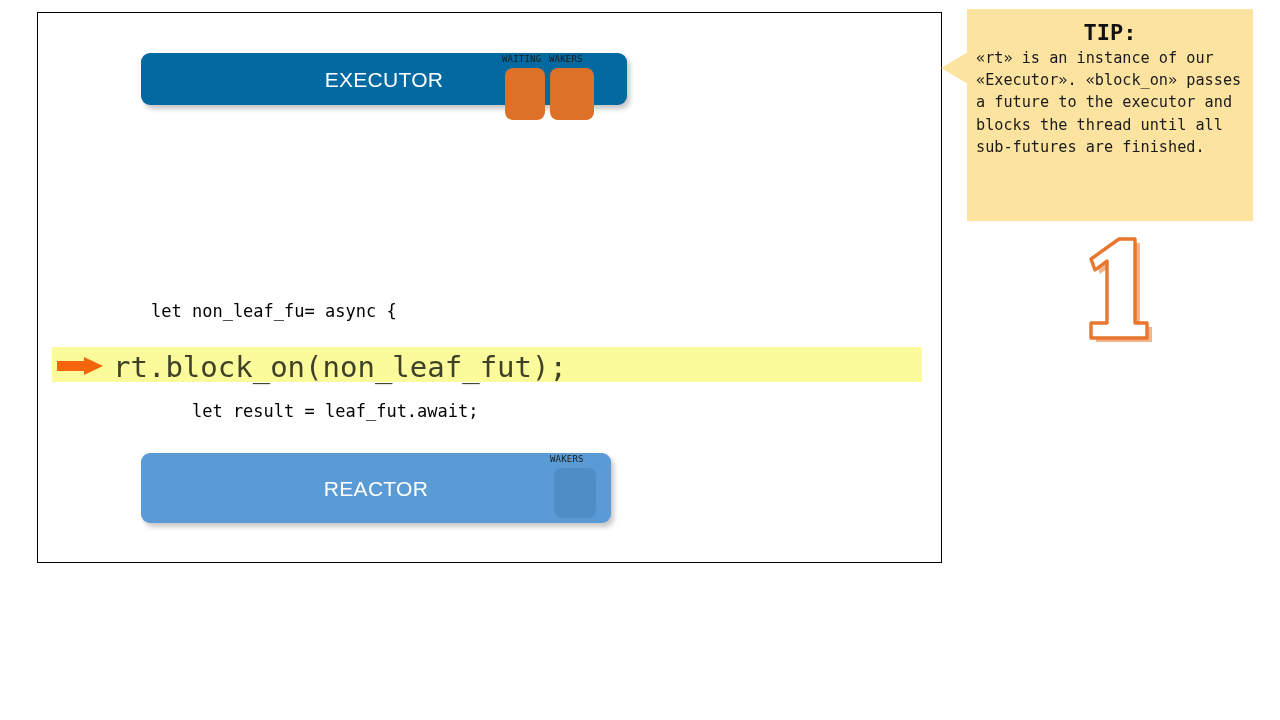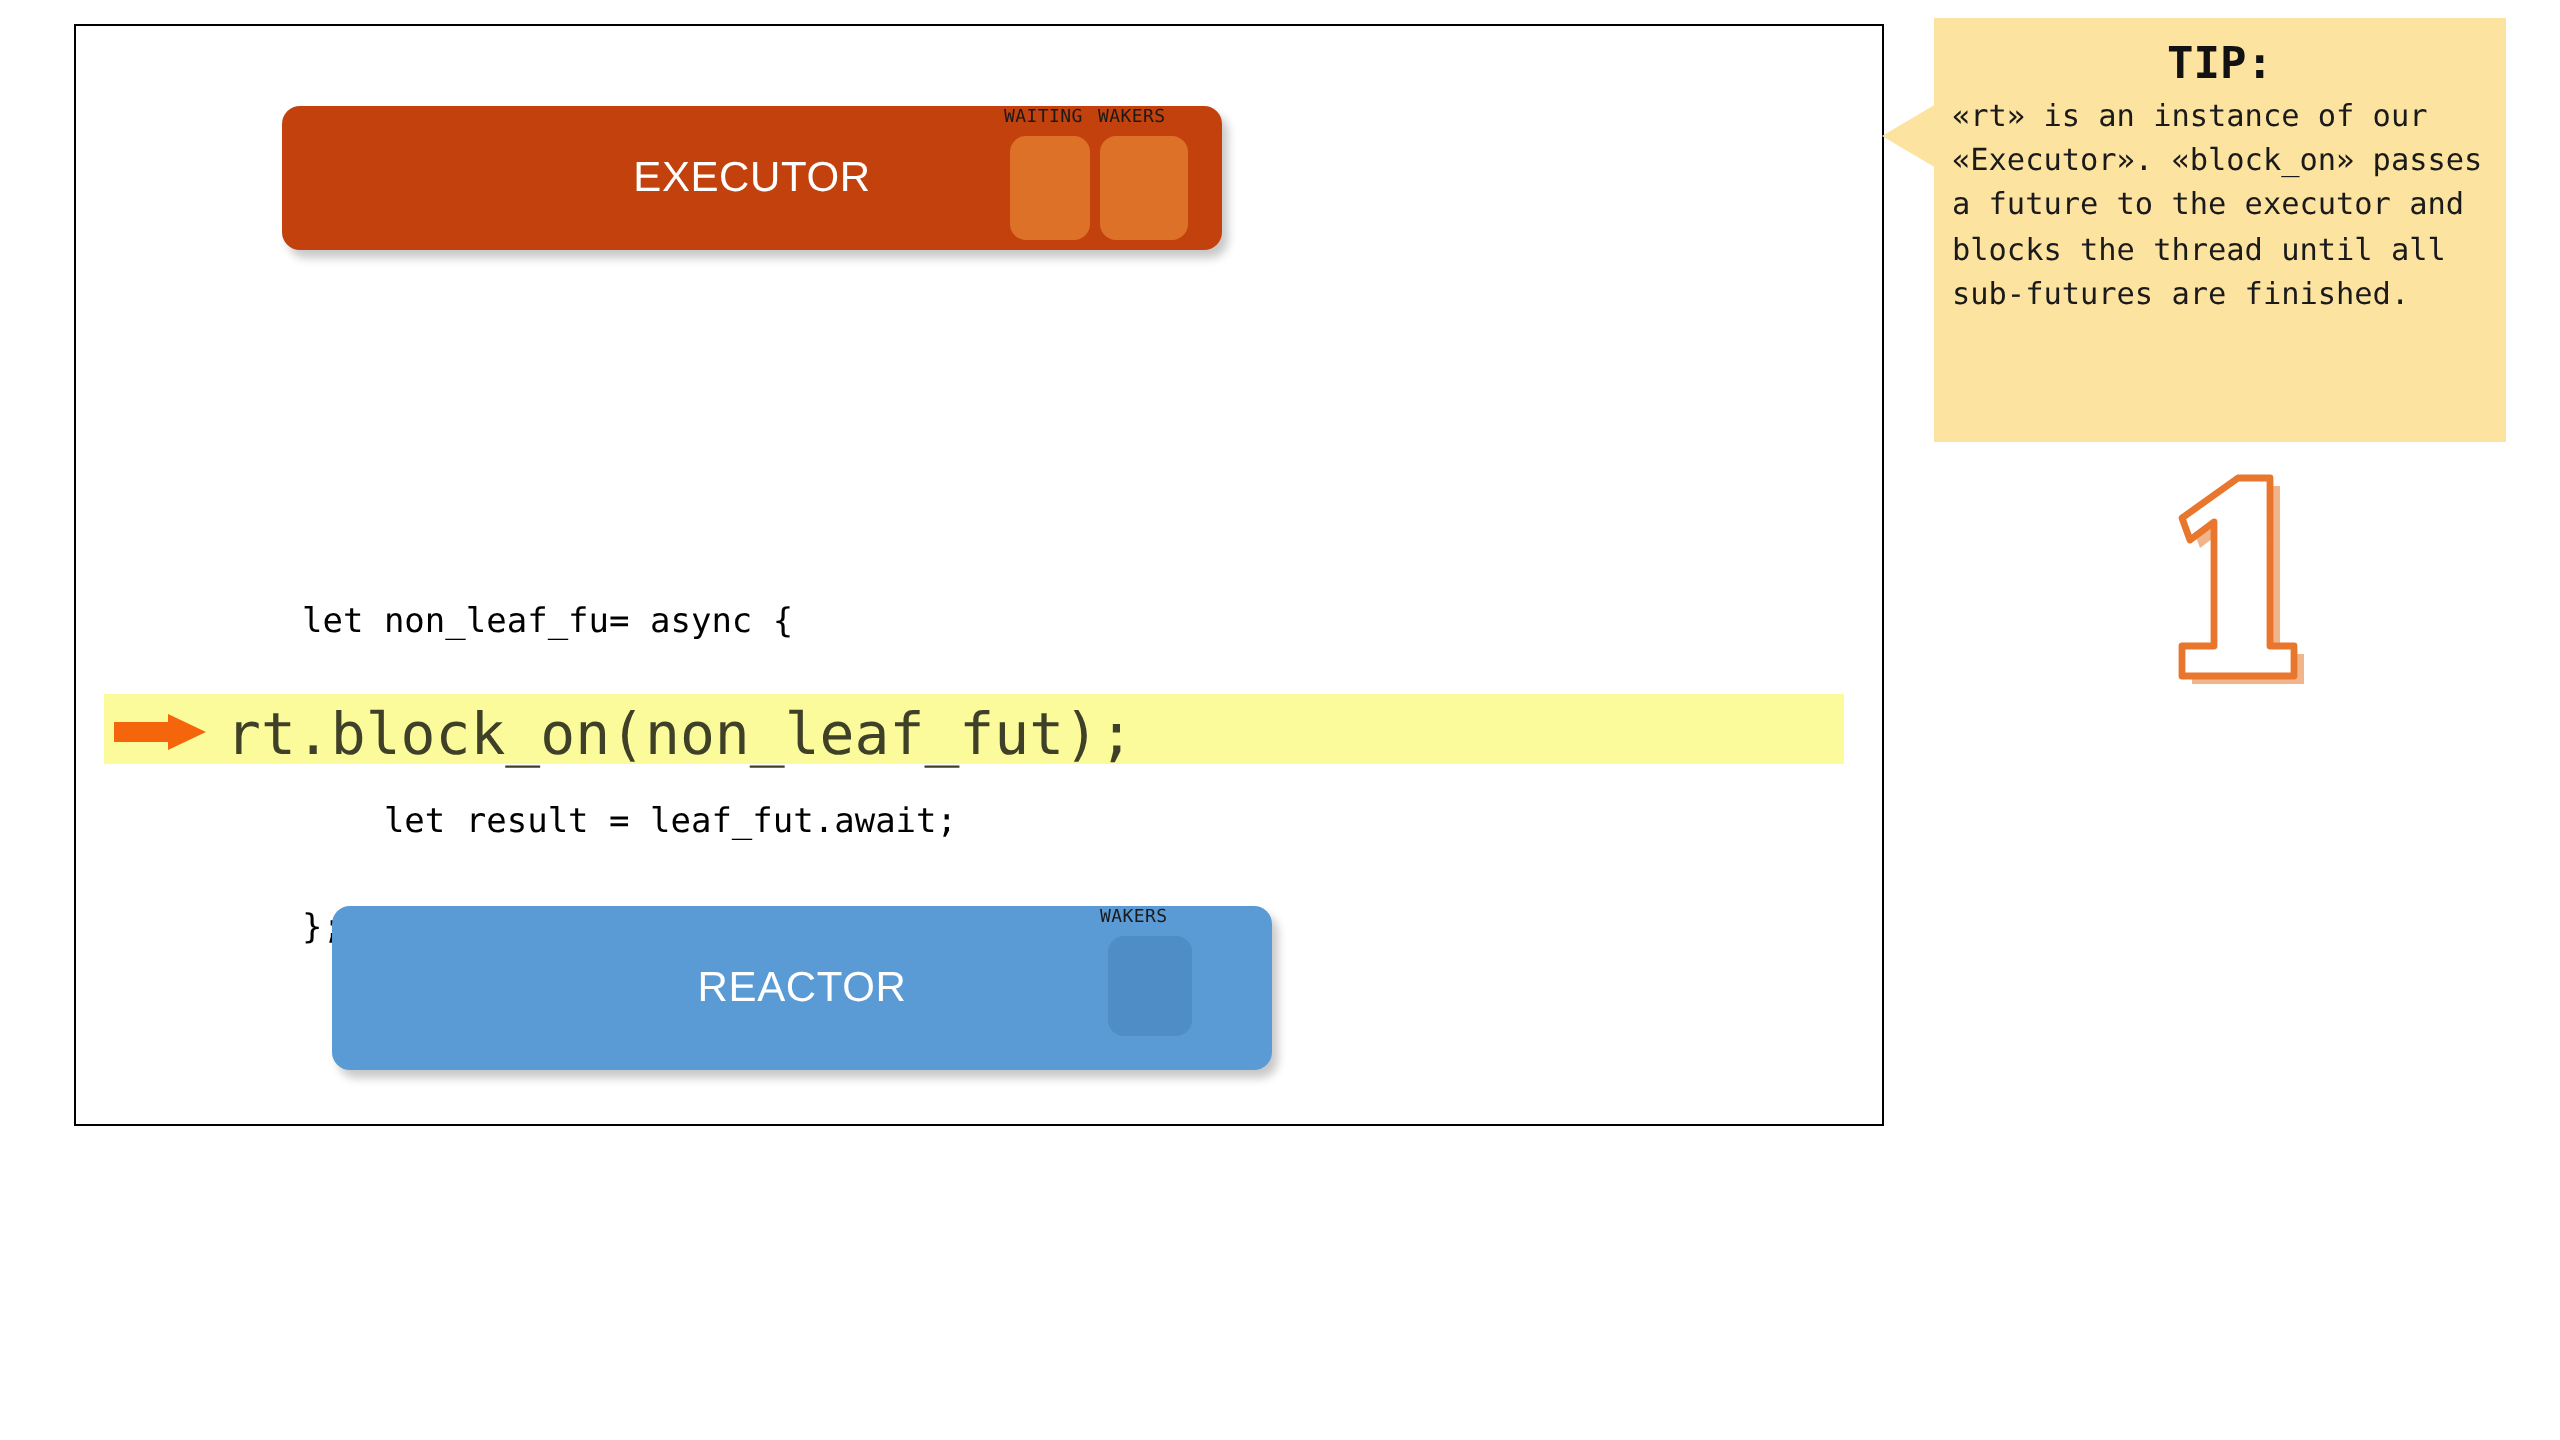--- a/index.html
+++ b/index.html
@@ -30,30 +30,30 @@
   
   .component-box {
     position: absolute;
     border-radius: 9px;
     box-shadow: 3px 4px 5px rgba(0,0,0,0.22);
   }
   #executor-box {
     left: 103px;
     top: 40px;
     width: 470px;
-    height: 72px;
-    background: #c2410c;
+    height: 52px;
+    background: #0369a1;
+    padding-left: 16px;
   }
   #reactor-box {
     left: 103px;
     top: 440px;
     width: 470px;
-    height: 82px;
+    height: 70px;
     background: #5B9BD5;
-    margin-left: 25px;
   }
   .component-title {
     position: absolute;
     left: 0;
     right: 0;
     top: 50%;
     transform: translateY(-50%);
     text-align: center;
     color: #ffffff;
     font-size: 21px;

